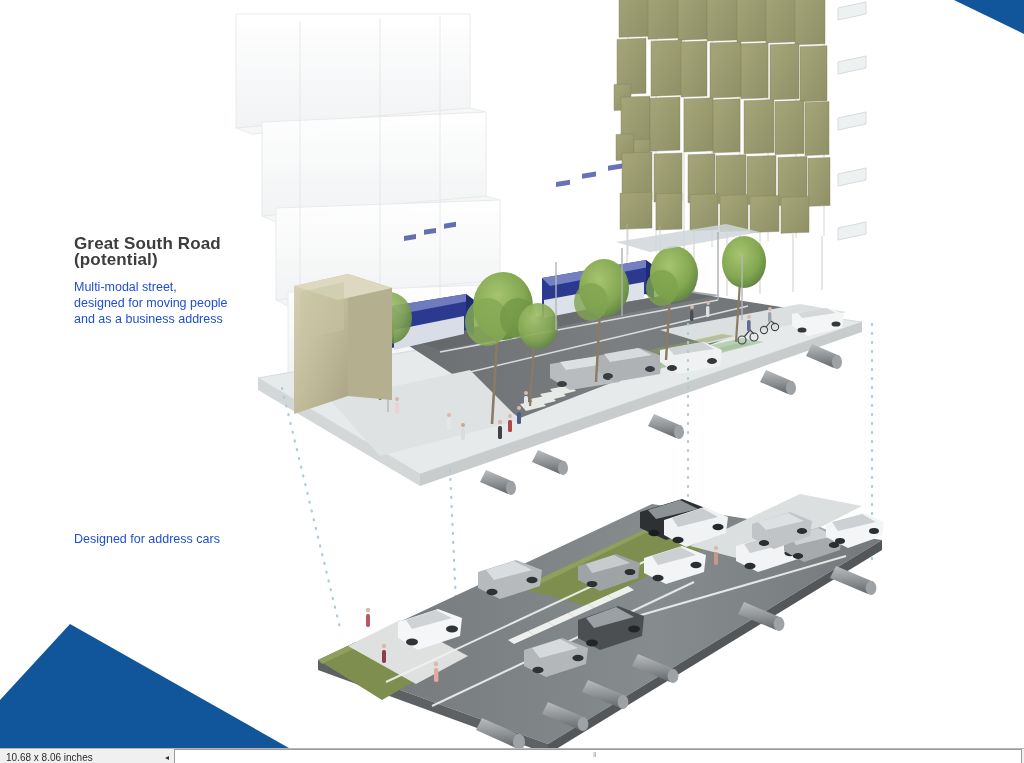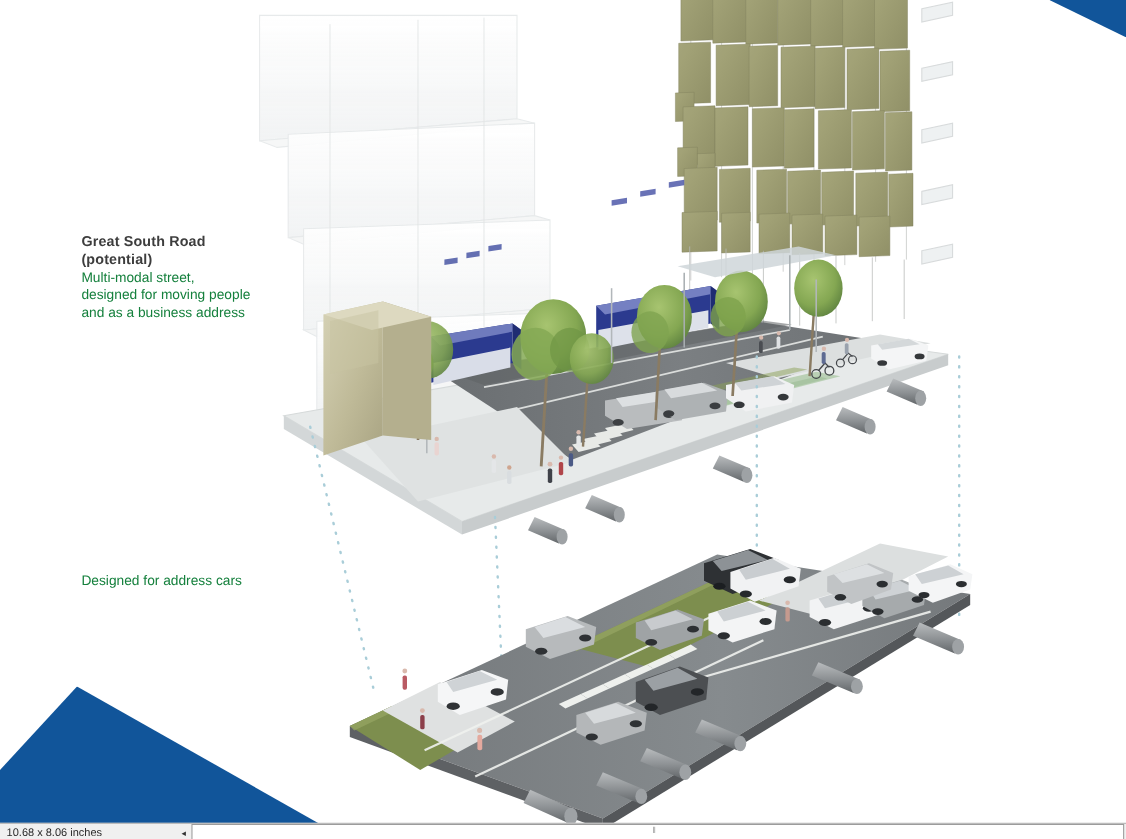--- a/index.html
+++ b/index.html
@@ -33,31 +33,33 @@
     left: 0; top: 616px;
     width: 300px; height: 136px;
     background: #11559a;
     clip-path: polygon(70px 8px, 296px 136px, 0 136px, 0 84px);
     z-index: 40;
   }
 
   
   .caption { position: absolute; z-index: 30; }
   .caption-title {
-    font-size: 13px;
+    font-size: 17px;
     font-weight: bold;
     color: #3d3d3d;
     line-height: 16px;
     letter-spacing: .15px;
     white-space: pre-line;
+    margin-top: 24px;
   }
   .caption-body {
+    margin-top: 11px;
     font-size: 12.5px;
     font-weight: normal;
-    color: #15803d;
+    color: #1d4ed8;
     line-height: 16px;
     white-space: pre-line;
   }
   #caption-potential { left: 74px; top: 212px; width: 210px; }
   #caption-now       { left: 74px; top: 520px; width: 215px; }
 
   
   #scene {
     position: absolute;
     left: 0; top: 0;

